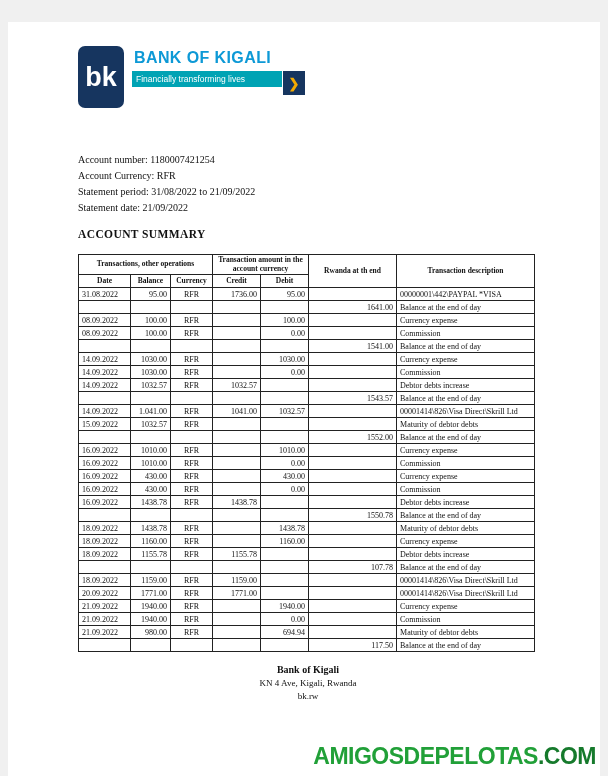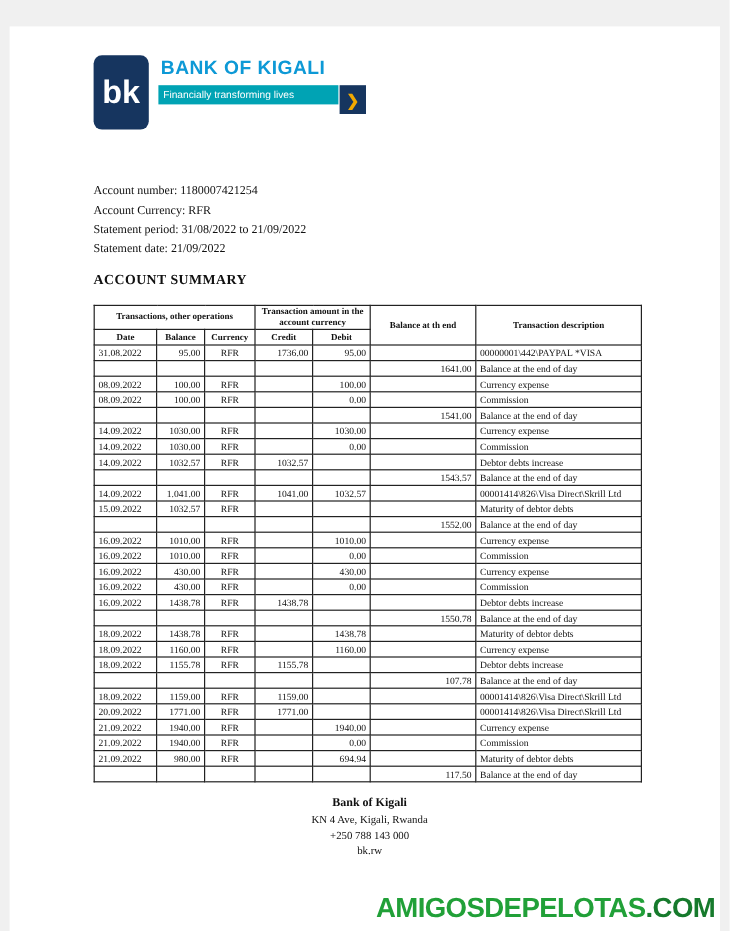--- a/index.html
+++ b/index.html
@@ -105,21 +105,21 @@
         <col style="width:42px">
       <col style="width:48px">
         <col style="width:48px">
         <col style="width:88px">
         <col style="width:138px">
     </colgroup>
     <thead>
       <tr>
         <th colspan="3">Transactions, other operations</th>
         <th colspan="2">Transaction amount in the account currency</th>
-        <th rowspan="2">Balance at th end</th>
+        <th rowspan="2">Rwanda at th end</th>
         <th rowspan="2">Transaction description</th>
       </tr>
       <tr>
         <th>Date</th>
         <th>Balance</th>
         <th>Currency</th>
         <th>Credit</th>
         <th>Debit</th>
       </tr>
     </thead>
@@ -375,21 +375,20 @@
           <td class="ar"></td>
           <td class="ar">117.50</td>
           <td class="al">Balance at the end of day</td>
         </tr>
       </tbody>
   </table>
 
   <footer class="footer">
     <div class="footer-name">Bank of Kigali</div>
     <div class="footer-line">KN 4 Ave, Kigali, Rwanda</div>
-    <div class="footer-line">+250 788 143 000</div>
     <div class="footer-line">bk.rw</div>
   </footer>
 
   <div class="watermark">
     <span class="main">AMIGOSDEPELOTAS</span><span class="suffix">.COM</span>
   </div>
 
 </div>
 
 </body></html>

